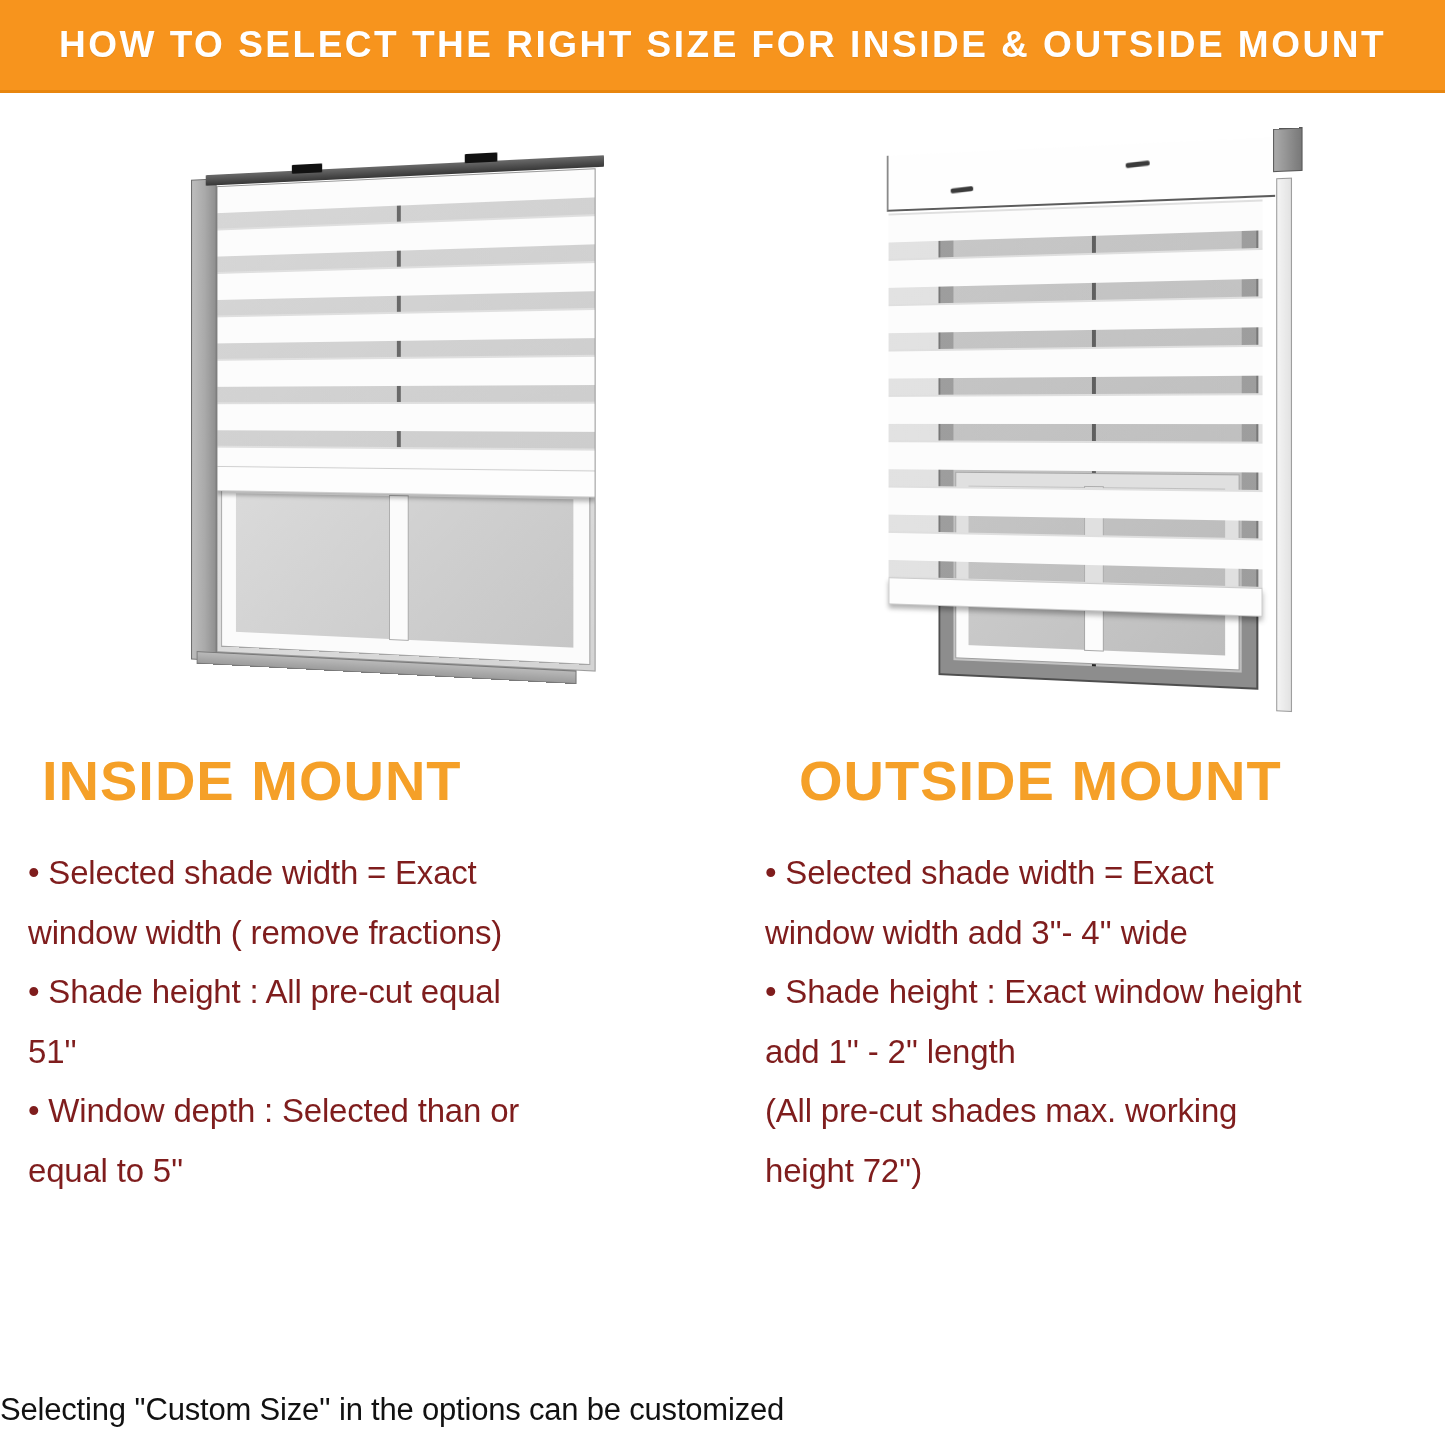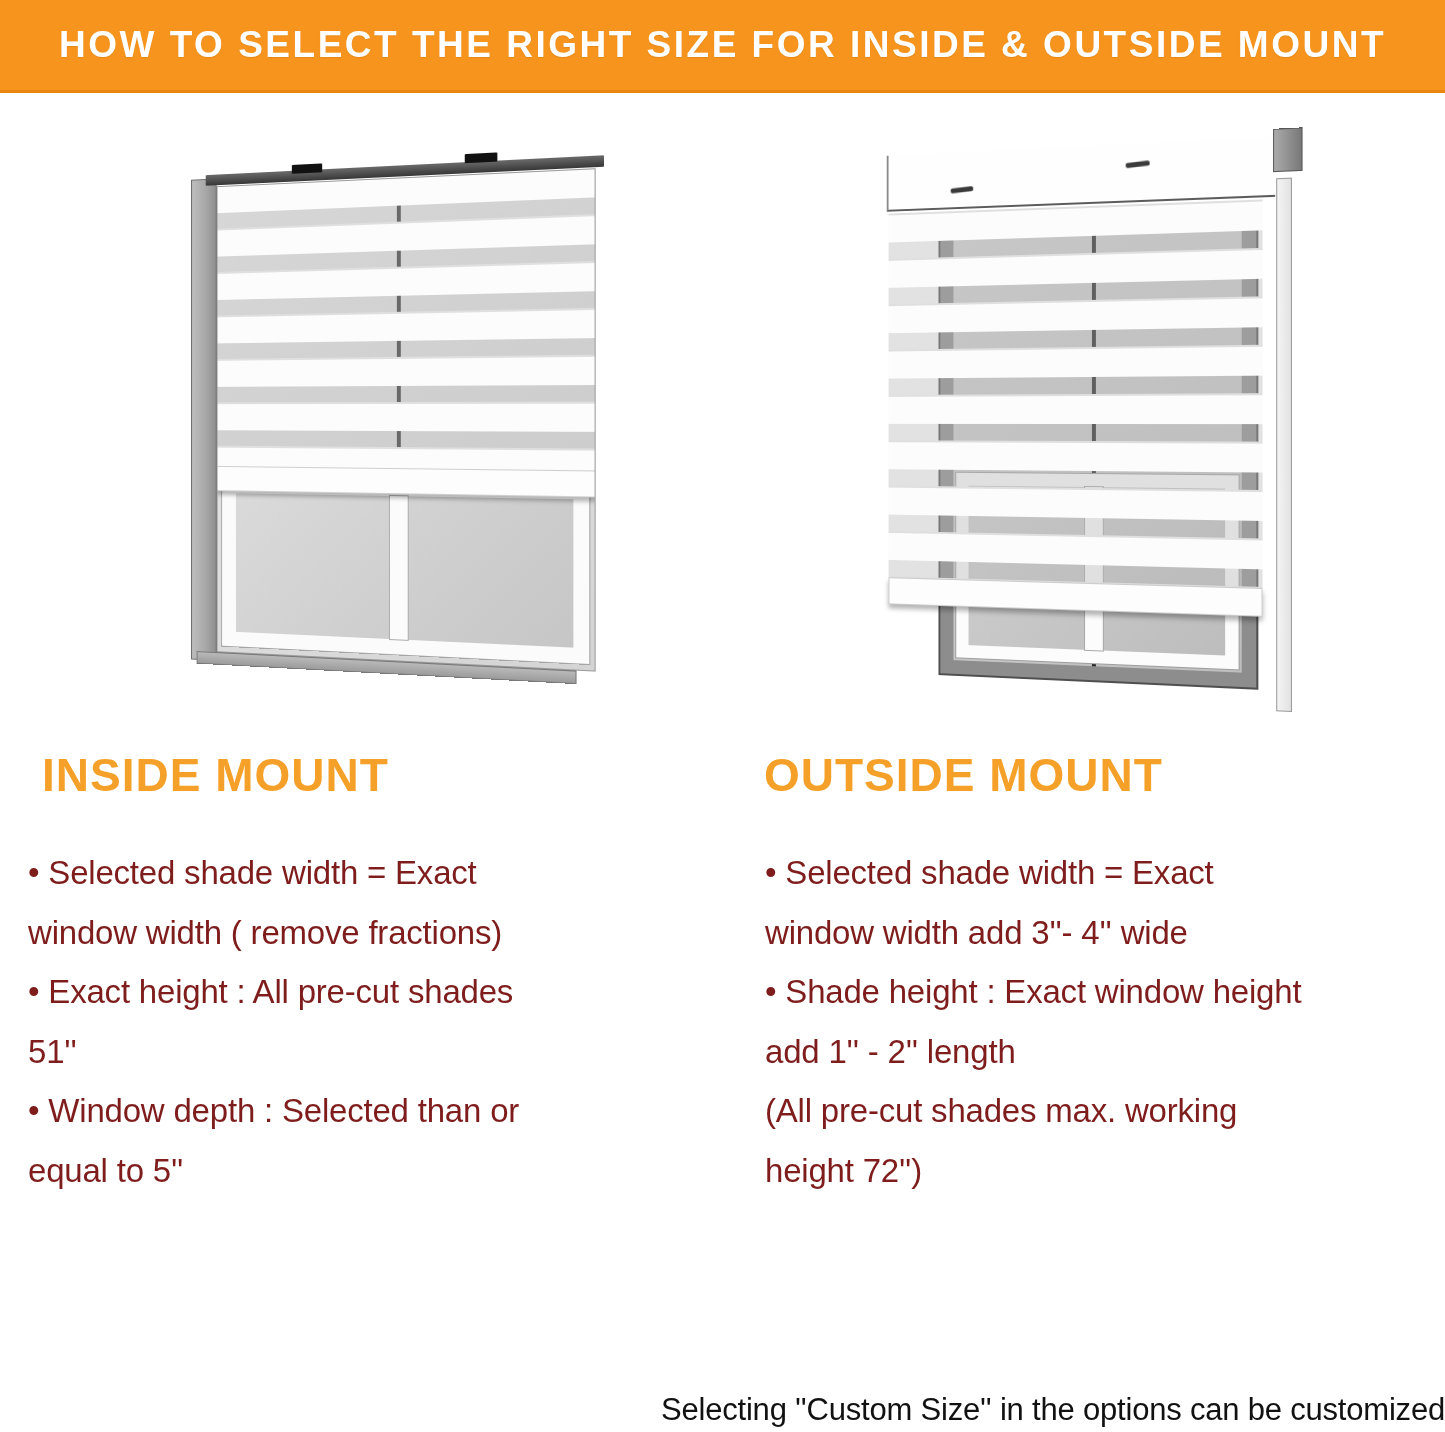--- a/index.html
+++ b/index.html
@@ -69,34 +69,34 @@
   .ol-sash-div { position:absolute; left:calc(50% - 9px); width:18px; top:0; bottom:0;
                  background:#fcfcfc; box-shadow:0 0 0 1px #a8a8a8; }
   .ol-shade { position:absolute; left:2px; right:42px; top:68px; height:67%;
               background-image:
                 repeating-linear-gradient(180deg, rgba(90,90,90,0.18) 0 1.5px, rgba(0,0,0,0) 1.5px 47px),
                 repeating-linear-gradient(180deg, #fcfcfc 0 30px, rgba(182,182,182,0.40) 30px 47px); }
   .ol-shade-rail { position:absolute; left:0; right:0; bottom:-26px; height:28px; background:#fdfdfd;
                    border:1px solid #cccccc; box-shadow:0 4px 5px rgba(0,0,0,0.30); }
 
   
-  .mount-heading { position:absolute; top:748px; font-size:46px; font-weight:700;
+  .mount-heading { position:absolute; top:748px; font-size:56px; font-weight:700;
                    letter-spacing:1px; color:#F5A028; white-space:nowrap; }
   .heading-inside  { left:42px; }
-  .heading-outside { left:764px; }
+  .heading-outside { left:799px; }
 
   
   .list { position:absolute; top:843px; width:700px; }
   .list-inside  { left:28px; }
   .list-outside { left:765px; }
   .line { font-size:33px; line-height:59.5px; color:#7f1d1d; letter-spacing:-0.2px;
           white-space:nowrap; }
 
   
-  .footer-note { position:absolute; left:0; right:0; top:1392px; text-align:right;
+  .footer-note { position:absolute; left:0; right:0; top:1392px; text-align:left;
                  font-size:31px; color:#111; letter-spacing:-0.2px; }
 </style>
 </head>
 <body>
 
 <div class="page">
 
   <div class="banner">
     <div class="banner-title">HOW TO SELECT THE RIGHT SIZE FOR INSIDE &amp; OUTSIDE MOUNT</div>
   </div>
@@ -139,21 +139,21 @@
       </div>
     </div>
   </div>
 
   <h2 class="mount-heading heading-inside">INSIDE MOUNT</h2>
   <h2 class="mount-heading heading-outside">OUTSIDE MOUNT</h2>
 
   <div class="list list-inside">
     <div class="line">• Selected shade width = Exact</div>
     <div class="line">window width ( remove fractions)</div>
-    <div class="line">• Exact height : All pre-cut shades</div>
+    <div class="line">• Shade height : All pre-cut equal</div>
     <div class="line">51''</div>
     <div class="line">• Window depth : Selected than or</div>
     <div class="line">equal to 5''</div>
   </div>
 
   <div class="list list-outside">
     <div class="line">• Selected shade width = Exact</div>
     <div class="line">window width add 3''- 4'' wide</div>
     <div class="line">• Shade height : Exact window height</div>
     <div class="line">add 1'' - 2'' length</div>

